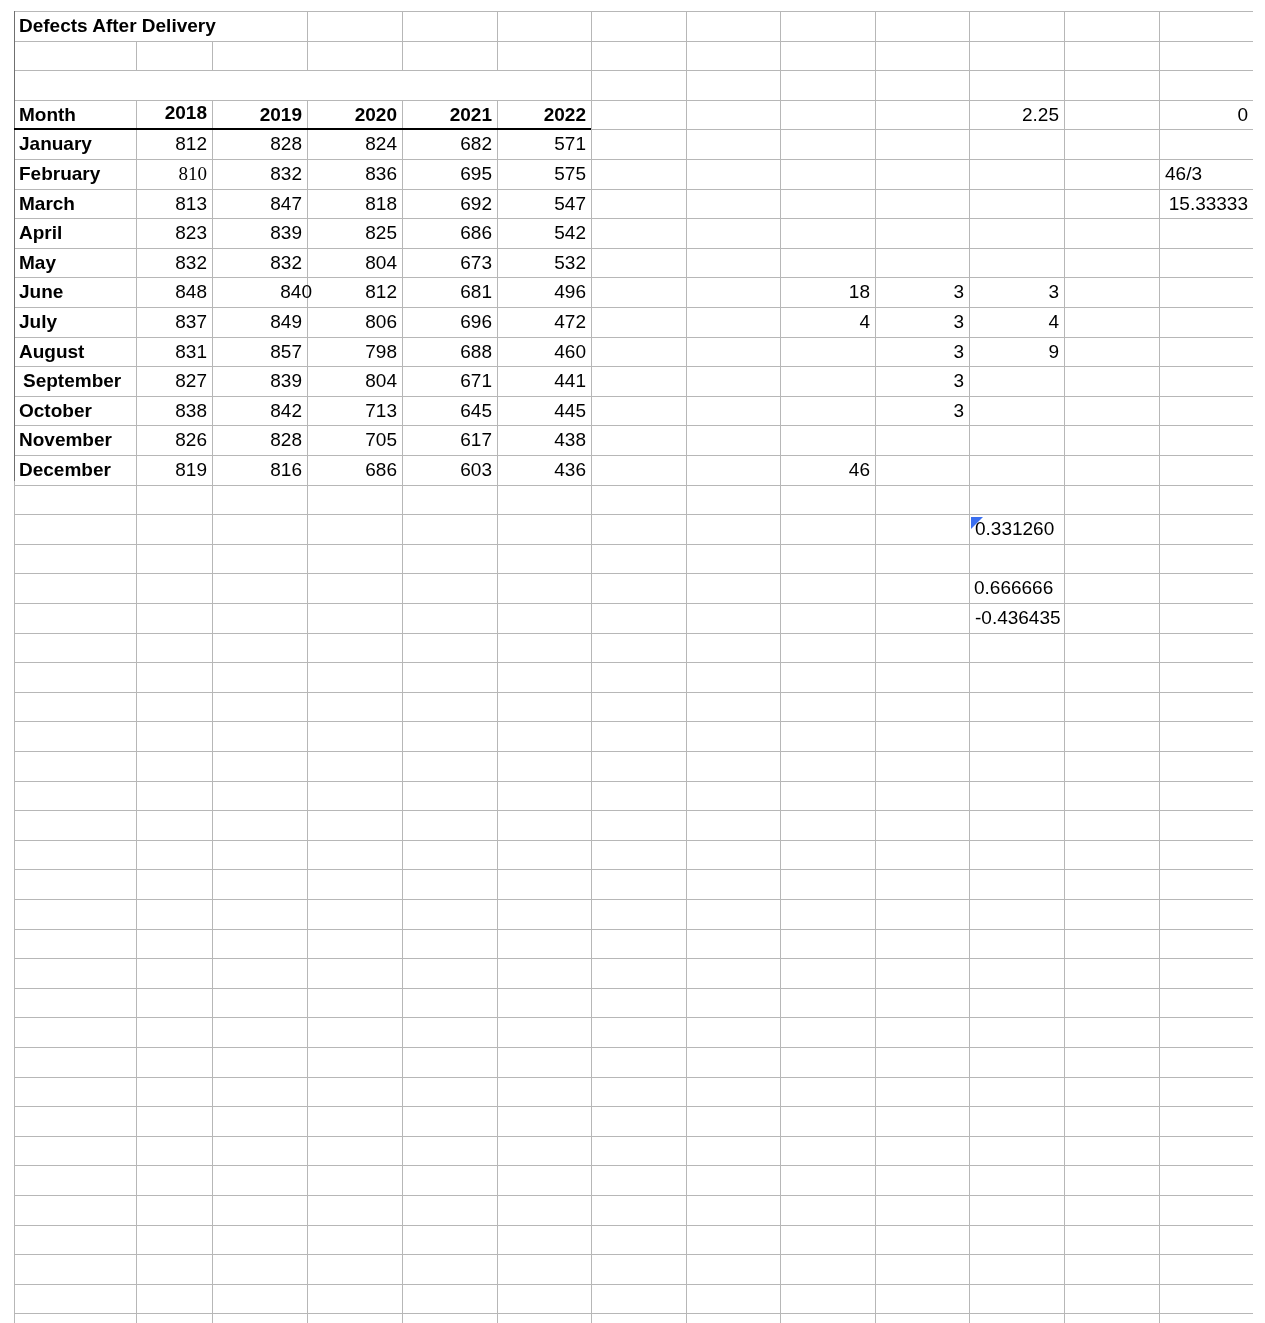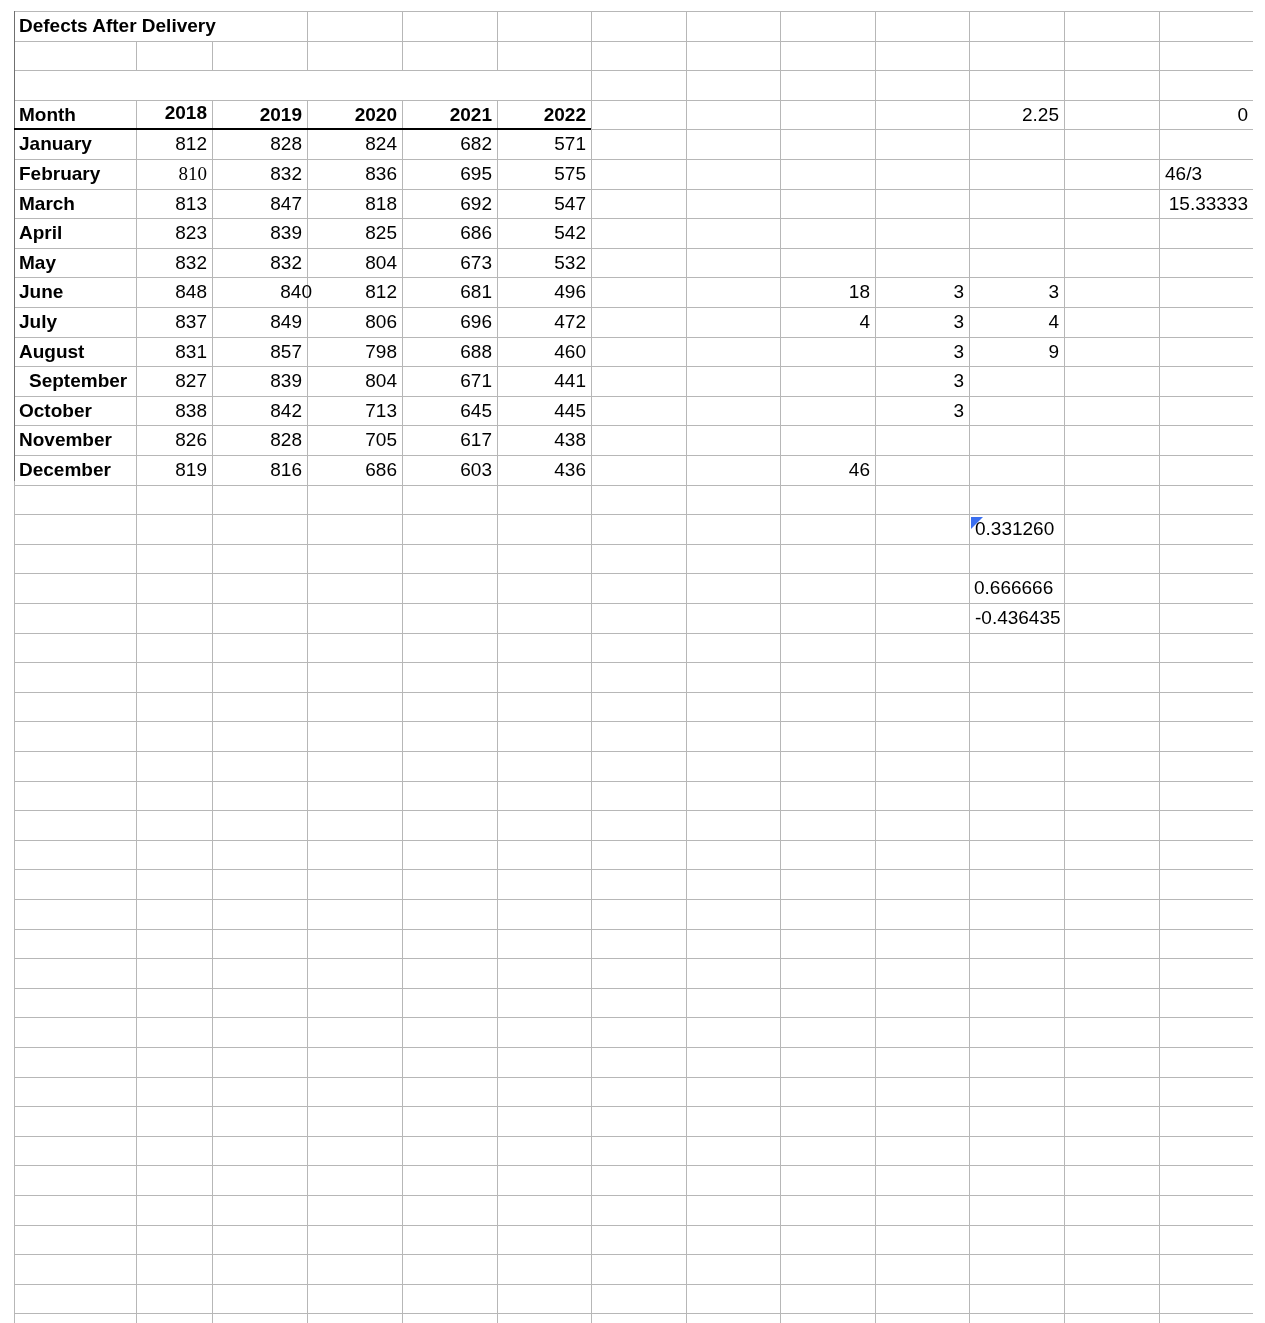--- a/index.html
+++ b/index.html
@@ -133,21 +133,21 @@
     <div class="cell right" style="left: 198px; top: 296px; width: 95px;">849</div>
     <div class="cell right" style="left: 293px; top: 296px; width: 95px;">806</div>
     <div class="cell right" style="left: 388px; top: 296px; width: 95px;">696</div>
     <div class="cell right" style="left: 483px; top: 296px; width: 94px;">472</div>
     <div class="cell bold left" style="left: 0px; top: 326px; width: 122px;">August</div>
     <div class="cell right" style="left: 122px; top: 326px; width: 76px;">831</div>
     <div class="cell right" style="left: 198px; top: 326px; width: 95px;">857</div>
     <div class="cell right" style="left: 293px; top: 326px; width: 95px;">798</div>
     <div class="cell right" style="left: 388px; top: 326px; width: 95px;">688</div>
     <div class="cell right" style="left: 483px; top: 326px; width: 94px;">460</div>
-    <div class="cell bold left" style="left: 10px; top: 355px; width: 122px;">September</div>
+    <div class="cell bold left" style="left: 4px; top: 355px; width: 122px;">September</div>
     <div class="cell right" style="left: 122px; top: 355px; width: 76px;">827</div>
     <div class="cell right" style="left: 198px; top: 355px; width: 95px;">839</div>
     <div class="cell right" style="left: 293px; top: 355px; width: 95px;">804</div>
     <div class="cell right" style="left: 388px; top: 355px; width: 95px;">671</div>
     <div class="cell right" style="left: 483px; top: 355px; width: 94px;">441</div>
     <div class="cell bold left" style="left: 0px; top: 385px; width: 122px;">October</div>
     <div class="cell right" style="left: 122px; top: 385px; width: 76px;">838</div>
     <div class="cell right" style="left: 198px; top: 385px; width: 95px;">842</div>
     <div class="cell right" style="left: 293px; top: 385px; width: 95px;">713</div>
     <div class="cell right" style="left: 388px; top: 385px; width: 95px;">645</div>

